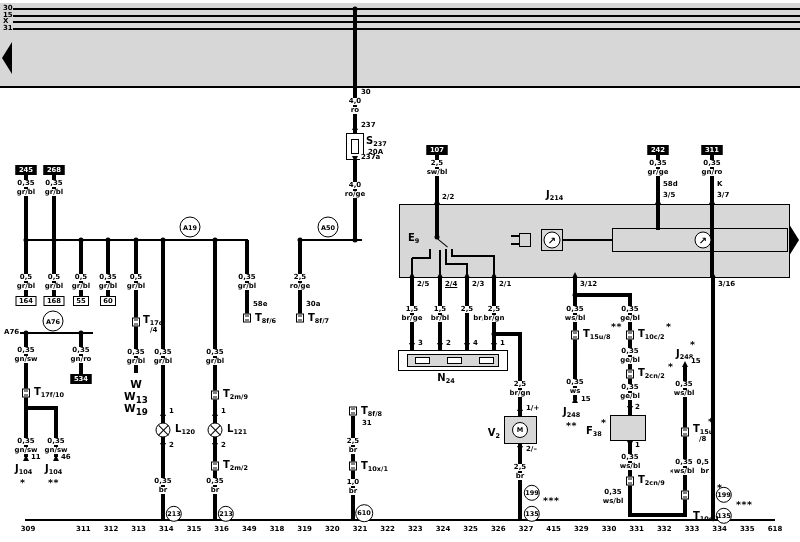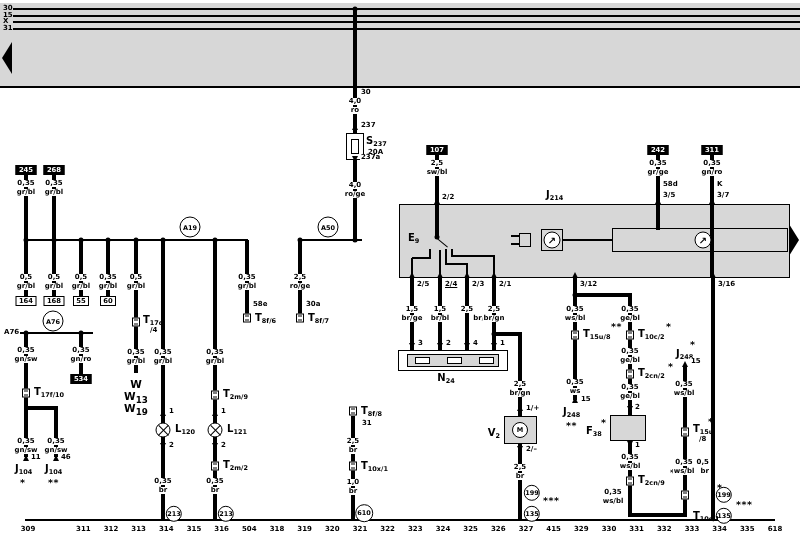--- a/index.html
+++ b/index.html
@@ -380,21 +380,21 @@
     <div class="lab halo r" style="left: 710px; top: 468px;">br</div>
     <div class="lab star" style="left: 736px; top: 500px;">***</div>
     <div class="lab c" style="left: 28px; top: 526px;">309</div>
     <div class="lab c" style="left: 55.665px; top: 558px;">310</div>
     <div class="lab c" style="left: 83.33px; top: 526px;">311</div>
     <div class="lab c" style="left: 110.995px; top: 526px;">312</div>
     <div class="lab c" style="left: 138.66px; top: 526px;">313</div>
     <div class="lab c" style="left: 166.325px; top: 526px;">314</div>
     <div class="lab c" style="left: 193.99px; top: 526px;">315</div>
     <div class="lab c" style="left: 221.655px; top: 526px;">316</div>
-    <div class="lab c" style="left: 249.32px; top: 526px;">504</div>
+    <div class="lab c" style="left: 249.32px; top: 526px;">349</div>
     <div class="lab c" style="left: 276.985px; top: 526px;">318</div>
     <div class="lab c" style="left: 304.65px; top: 526px;">319</div>
     <div class="lab c" style="left: 332.315px; top: 526px;">320</div>
     <div class="lab c" style="left: 359.98px; top: 526px;">321</div>
     <div class="lab c" style="left: 387.645px; top: 526px;">322</div>
     <div class="lab c" style="left: 415.31px; top: 526px;">323</div>
     <div class="lab c" style="left: 442.975px; top: 526px;">324</div>
     <div class="lab c" style="left: 470.64px; top: 526px;">325</div>
     <div class="lab c" style="left: 498.305px; top: 526px;">326</div>
     <div class="lab c" style="left: 525.97px; top: 526px;">327</div>

